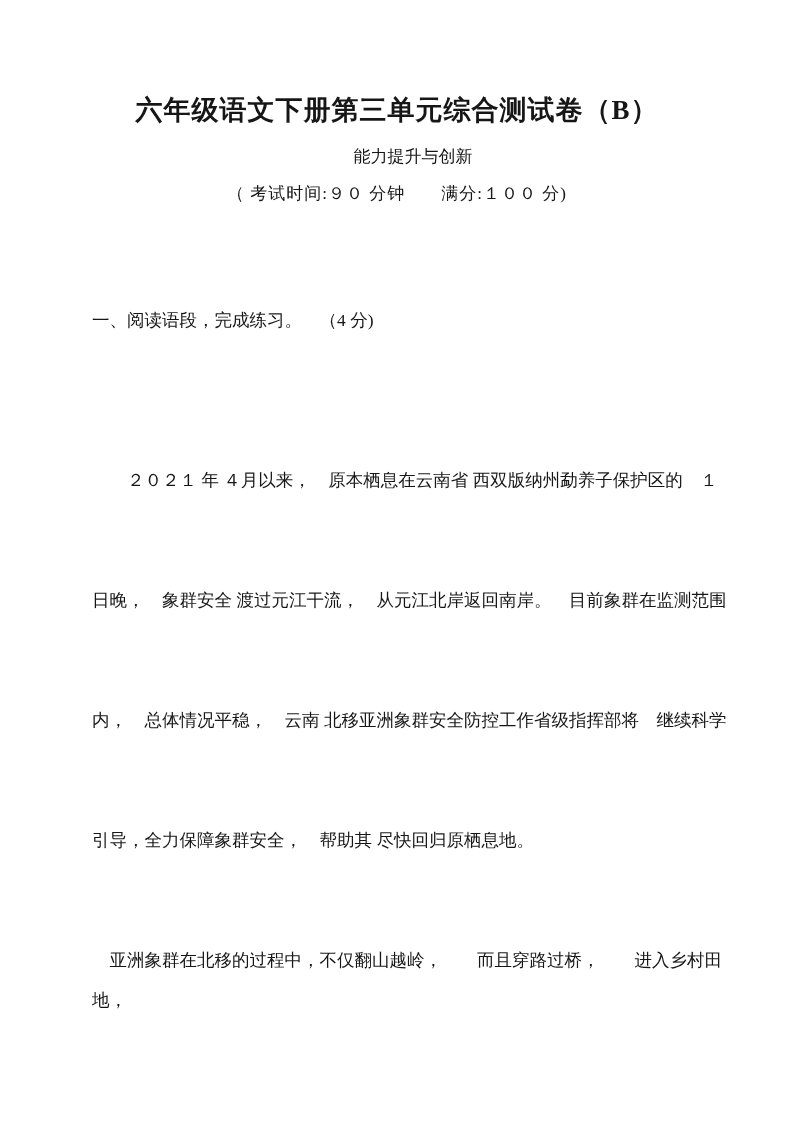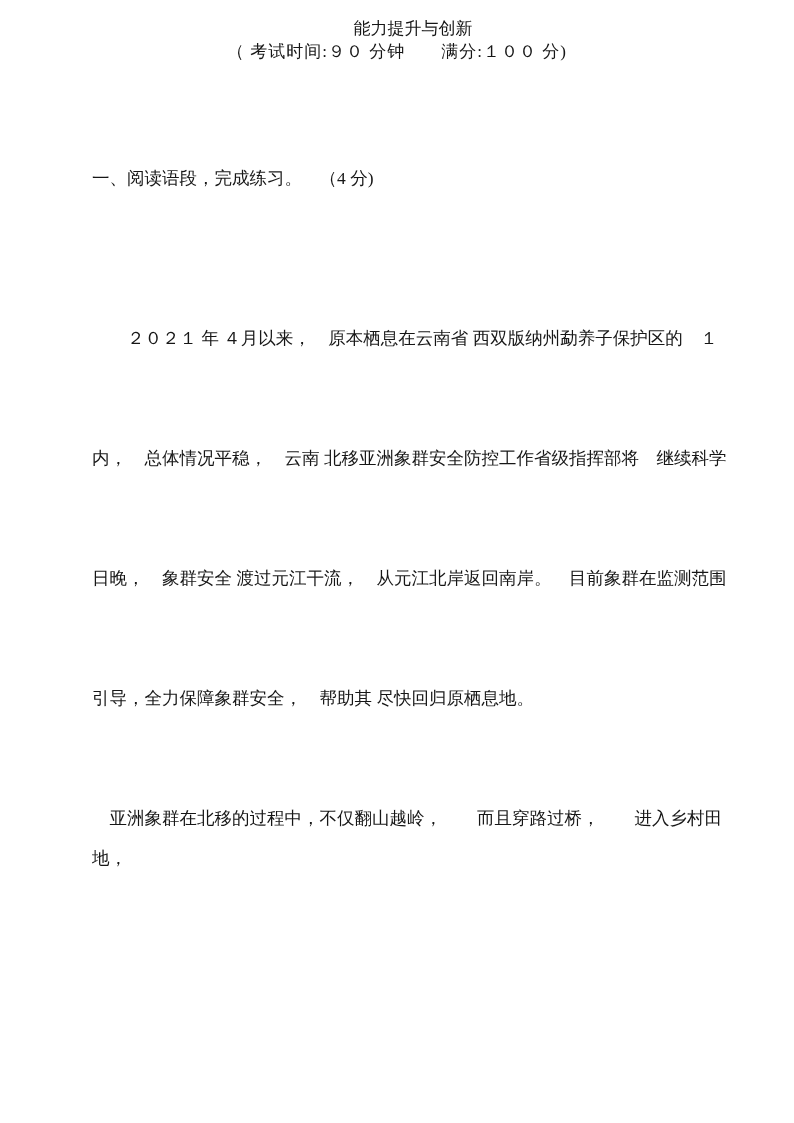--- a/index.html
+++ b/index.html
@@ -29,48 +29,50 @@
     font-family: "Liberation Serif", serif;
   }
   .subtitle {
     margin-top: 17px;
     font-size: 17px;
     text-align: center;
     font-family: "Liberation Sans", sans-serif;
     margin-left: 32px;
   }
   .exam-info {
+    margin-top: 14px;
     font-size: 17px;
     text-align: center;
     letter-spacing: 1px;
   }
   .textbody {
     margin: 15px 66px 0 92px;
     font-size: 17.5px;
     line-height: 40px;
     white-space: pre-wrap;
     word-break: break-all;
   }
   .line {
     min-height: 40px;
   }
 </style>
 </head>
 <body>
 
 <div class="page">
+  <h1 class="title">六年级语文下册第三单元综合测试卷（B）</h1>
   <div class="subtitle">能力提升与创新</div>
   <div class="exam-info">（ 考试时间:９０ 分钟　　满分:１００ 分)</div>
 
   <div class="textbody">
     <div class="line">一、阅读语段，完成练习。　（4 分)</div>
 
     <div class="line">　　２０２１ 年 ４月以来，　原本栖息在云南省 西双版纳州勐养子保护区的　１</div>
+    <div class="line">日晚，　象群安全 渡过元江干流，　从元江北岸返回南岸。　目前象群在监测范围</div>
     <div class="line">内，　总体情况平稳，　云南 北移亚洲象群安全防控工作省级指挥部将　继续科学</div>
-    <div class="line">日晚，　象群安全 渡过元江干流，　从元江北岸返回南岸。　目前象群在监测范围</div>
     <div class="line">引导，全力保障象群安全，　帮助其 尽快回归原栖息地。</div>
     <div class="line">　亚洲象群在北移的过程中，不仅翻山越岭，　　而且穿路过桥，　　进入乡村田地，</div>
     
     
     
     
     
     
 
     

